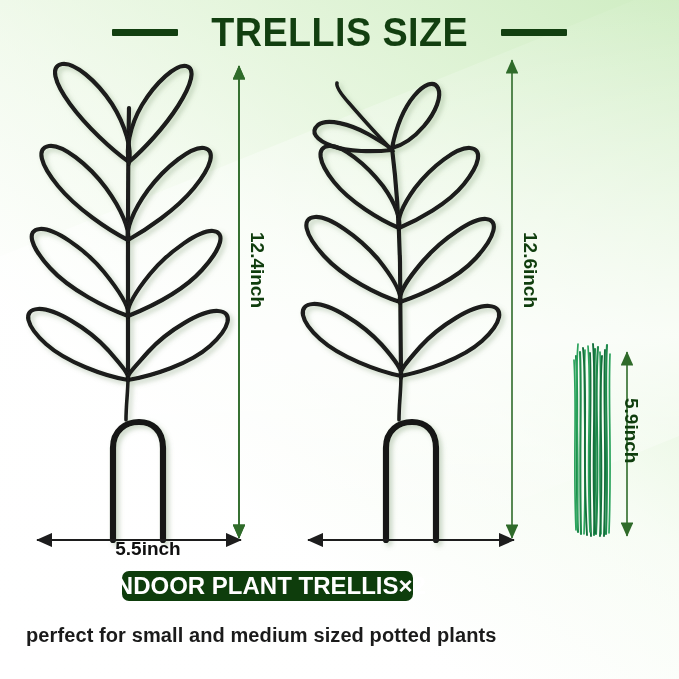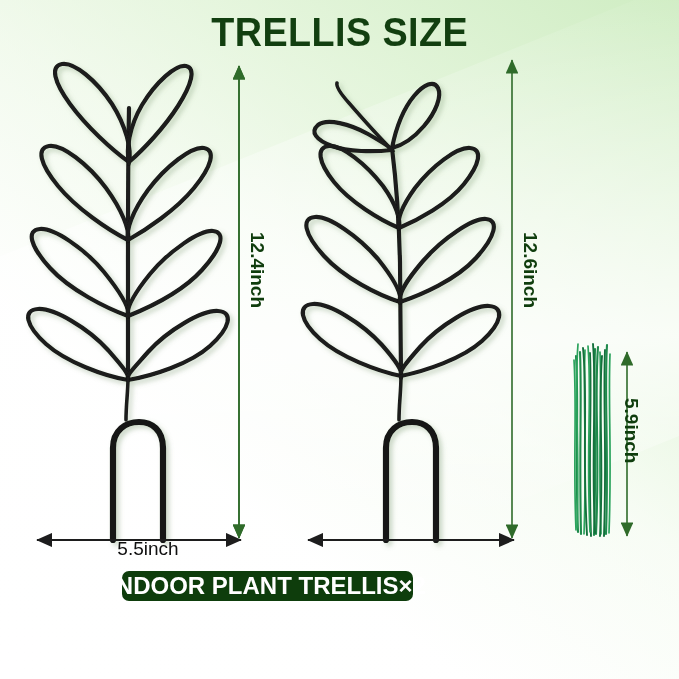--- a/index.html
+++ b/index.html
@@ -18,40 +18,40 @@
   #stage:before{
     content:"";position:absolute;left:-10%;top:18%;width:130%;height:62%;
     background:linear-gradient(200deg, rgba(255,255,255,0) 0%, rgba(255,255,255,0.55) 38%, rgba(255,255,255,0.75) 52%, rgba(255,255,255,0) 78%);
     transform:rotate(-22deg);pointer-events:none;
   }
   .layer{position:absolute;inset:0;}
 
   
   #title-row{
     position:absolute;left:0;top:6px;width:679px;height:52px;
-    display:flex;align-items:center;justify-content:center;gap:22px;flex-direction:column;
+    display:flex;align-items:center;justify-content:center;gap:22px;
   }
   .title-dash{width:66px;height:7px;background:#123f10;border-radius:1px;}
   #title-text{
     font-family:"Liberation Sans", sans-serif;
     font-weight:bold;font-size:41px;letter-spacing:0.5px;
     color:#123f10;white-space:nowrap;
     transform:scaleX(0.92);transform-origin:center;
   }
 
   
   .dim-v{
     position:absolute;
     font-size:19px;font-weight:bold;color:#0f3d0d;
     writing-mode:vertical-rl;text-orientation:mixed;
     letter-spacing:0px;white-space:nowrap;
   }
   .dim-h{
     position:absolute;
-    font-size:19px;font-weight:normal;color:#101010;
+    font-size:19px;font-weight:bold;color:#101010;
     white-space:nowrap;text-align:center;
   }
   #dim-v-1{left:246px;top:232px;}
   #dim-v-2{left:519px;top:232px;}
   #dim-v-3{left:620px;top:398px;color:#0f3d0d;}
   #dim-h-1{left:48px;top:538px;width:200px;}
   #dim-h-2{left:318px;top:538px;width:200px;}
 
   
   .badge{
@@ -198,15 +198,16 @@
 
   <div class="dim-v" id="dim-v-1">12.4inch</div>
   <div class="dim-v" id="dim-v-2">12.6inch</div>
   <div class="dim-v" id="dim-v-3">5.9inch</div>
 
   <div class="dim-h" id="dim-h-1">5.5inch</div>
 
   <div class="badge" id="badge-trellis">INDOOR PLANT TRELLIS×2</div>
 
   <div id="caption">
+    <div>perfect for small and medium sized potted plants</div>
   </div>
 
 </div>
 
 </body></html>

